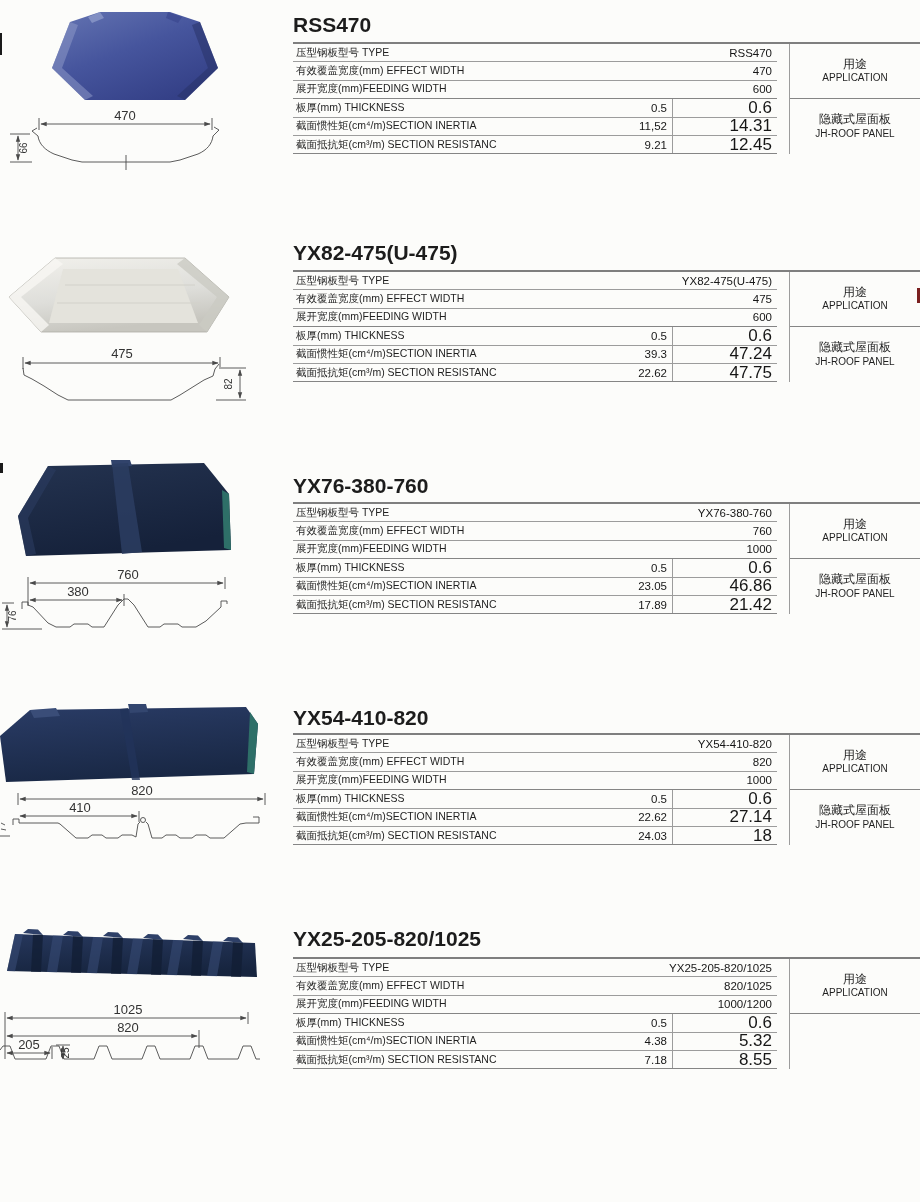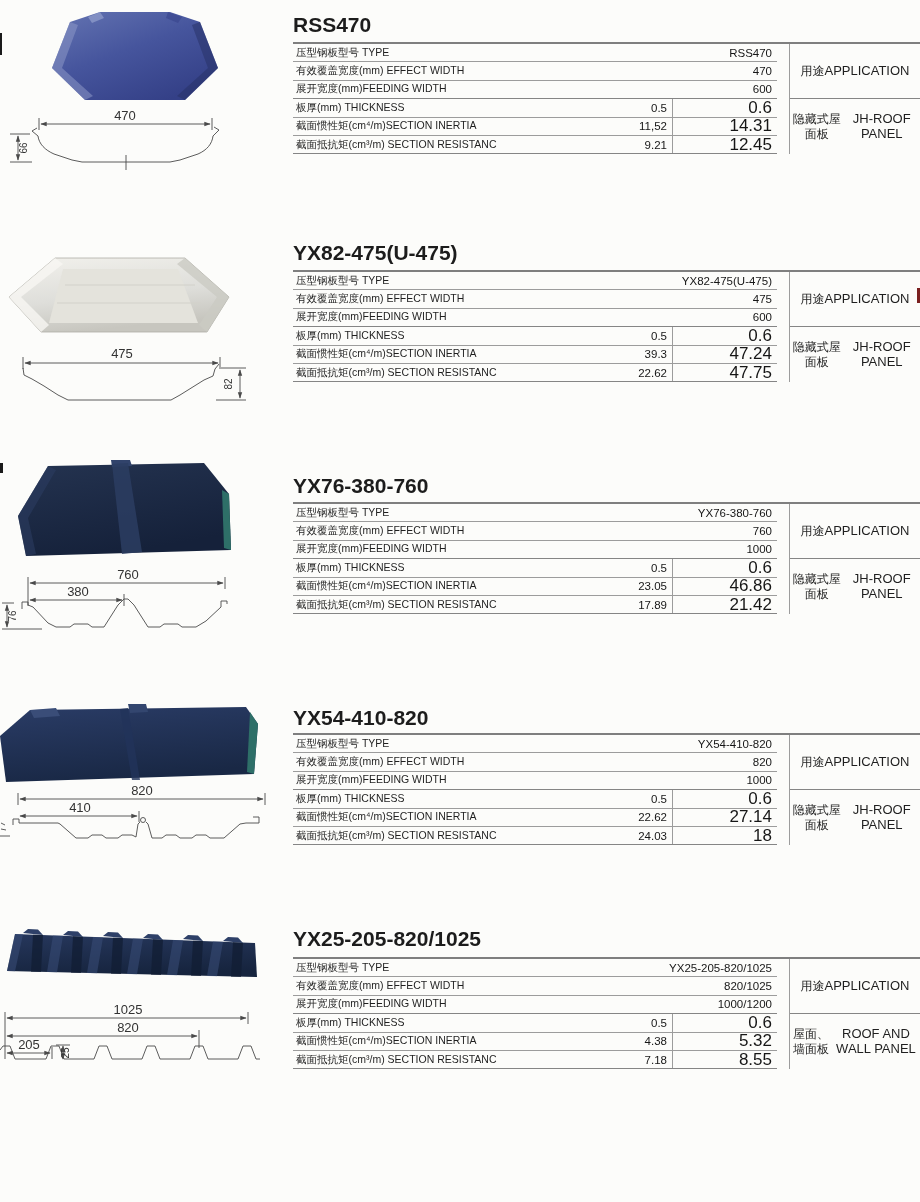--- a/index.html
+++ b/index.html
@@ -26,26 +26,26 @@
   .cellA.narrow{flex:none;width:379px;}
   .lbl{font-size:10.5px;padding-left:3px;white-space:nowrap;color:#1f1f1f;}
   .val{margin-left:auto;font-size:11.5px;padding-right:5px;white-space:nowrap;color:#161616;}
   .cellB{
     width:105px;height:100%;border-left:1px solid #9c9c9c;box-sizing:border-box;
     display:flex;align-items:center;justify-content:flex-end;
     font-size:17px;padding-right:5px;color:#161616;
   }
   .app-col{width:143px;border-left:1px solid #9c9c9c;box-sizing:border-box;display:flex;flex-direction:column;}
   .app-cell{
-    height:55.2px;box-sizing:border-box;display:flex;flex-direction:row;
+    height:55.2px;box-sizing:border-box;display:flex;flex-direction:column;
     align-items:center;justify-content:center;text-align:center;line-height:14.5px;
   }
   .app-cell.first{border-bottom:1.5px solid #858585;}
   .app-cn{font-size:12px;color:#1f1f1f;}
-  .app-en{font-size:13px;color:#1f1f1f;text-align:center;}
+  .app-en{font-size:10px;color:#1f1f1f;text-align:center;}
   .abs{position:absolute;}
   svg text{font-family:"Liberation Sans","DejaVu Sans",sans-serif;fill:#333;}
   .dim-big{font-size:13px;}
   .dim-sml{font-size:10px;}
   .artifact{position:absolute;}
 </style>
 </head>
 <body>
 
 <div class="section-title abs" style="top:13px">RSS470</div>
@@ -511,22 +511,18 @@
           <span class="val">7.18</span>
         </div>
         <div class="cellB">8.55</div>
       </div>
   </div>
   <div class="app-col">
     <div class="app-cell first">
         <span class="app-cn">用途</span>
         <span class="app-en">APPLICATION</span>
       </div>
-    <div class="app-cell">
-        <span class="app-cn">屋面、墙面板</span>
-        <span class="app-en">ROOF AND WALL PANEL</span>
-      </div>
   </div>
 </div>
 
 <div class="artifact" style="left:0;top:33px;width:2px;height:22px;background:#1a1a1a"></div>
 <div class="artifact" style="left:0;top:463px;width:3px;height:10px;background:#1a1a1a"></div>
 <div class="artifact" style="left:917px;top:288px;width:3px;height:15px;background:#7a1f1f"></div>
 
 </body></html>

